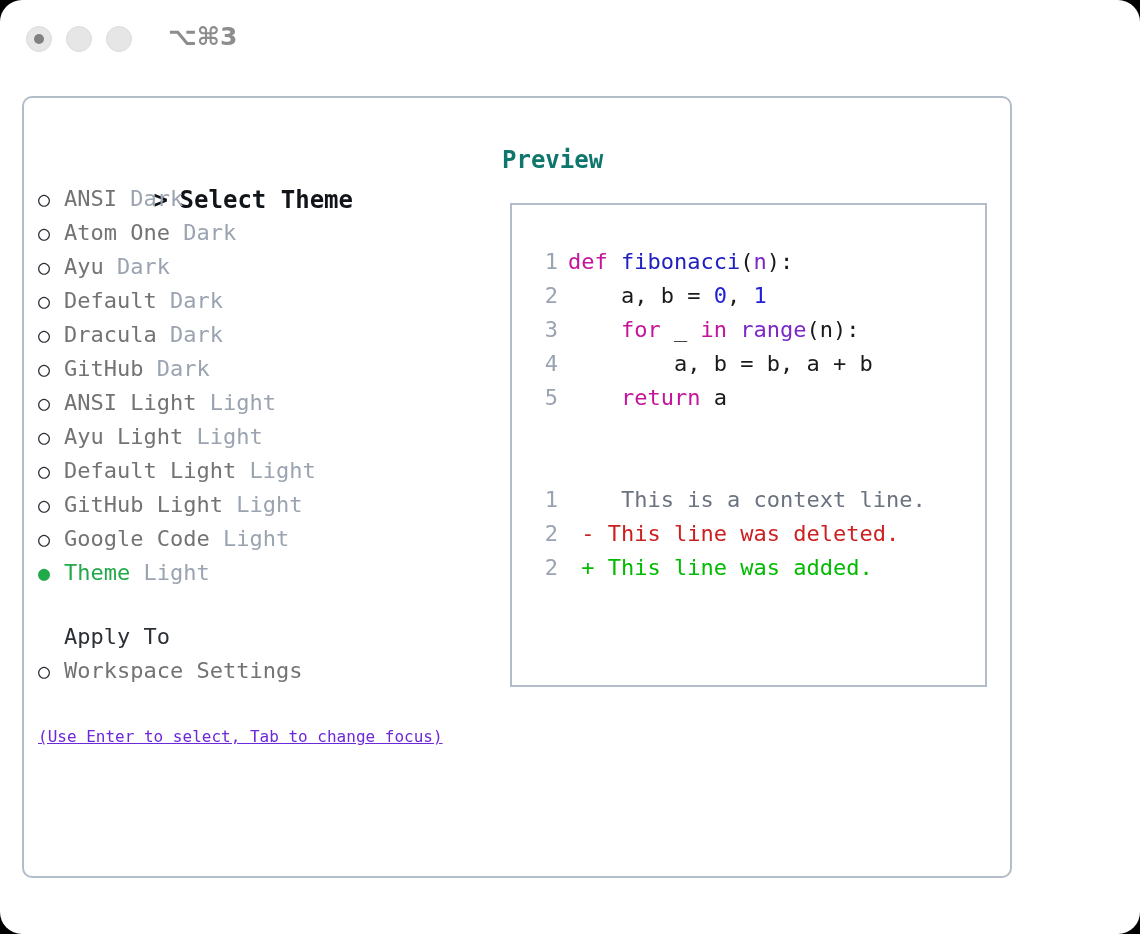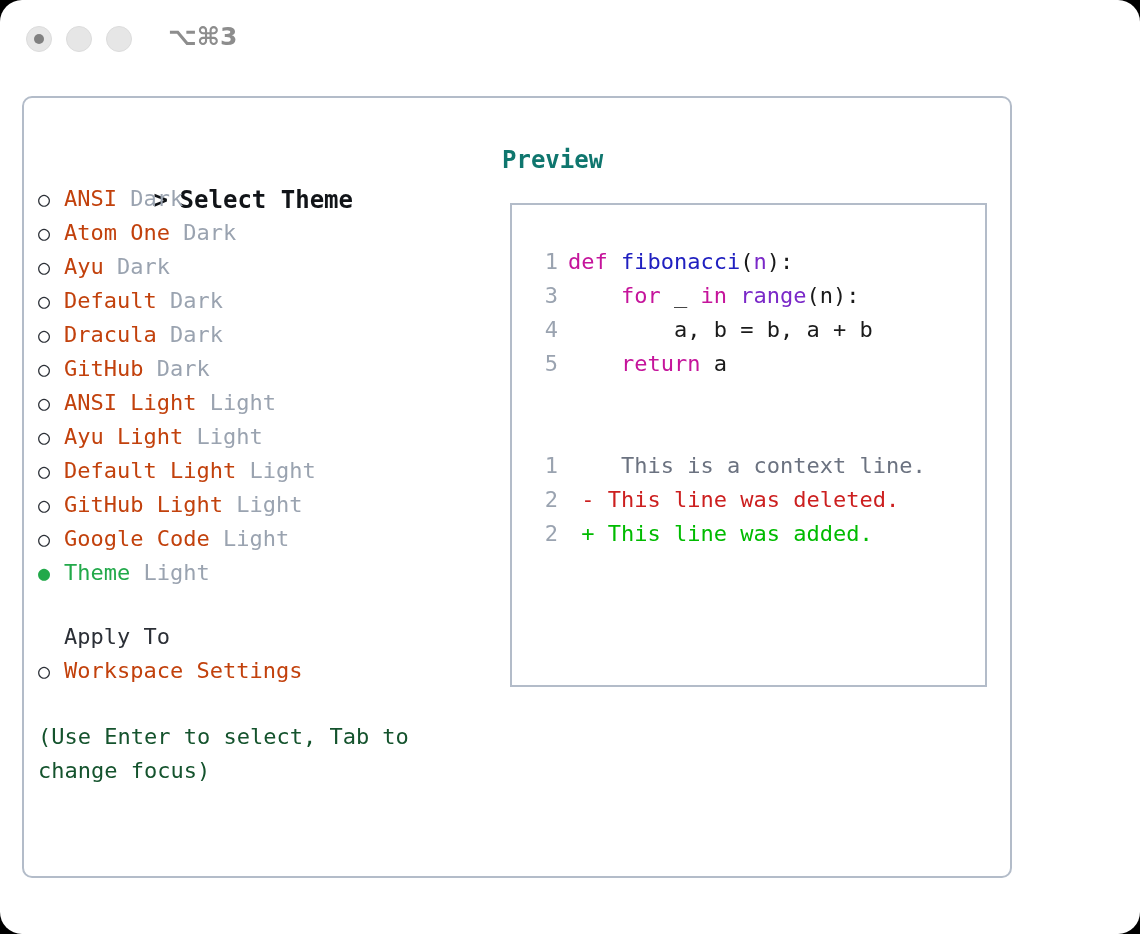--- a/index.html
+++ b/index.html
@@ -93,21 +93,21 @@
     white-space: pre;
     color: #2b2f36;
   }
   .row .marker {
     display: inline-block;
     width: 26px;
     font-size: 20px;
     color: #2b2f36;
   }
   .row .marker.sel { color: #22a94a; }
-  .row .label { color: #c2410c; }
+  .row .label { color: #737373; }
   .row.selected .label { color: #22a94a; }
   .row .variant { color: #9aa3b0; }
 
   #select-theme-header {
     font-size: 24px;
     font-weight: bold;
     color: #111418;
     height: 36px;
     line-height: 36px;
     white-space: pre;
@@ -119,24 +119,25 @@
     color: #2b2f36;
     height: 34px;
     line-height: 34px;
     padding-left: 26px;
     margin-top: 30px;
     white-space: pre;
   }
 
   #hint {
     margin-top: 32px;
-    font-size: 22px;
-    line-height: 34px;
-    color: #14532d;
+    font-size: 16px;
+    line-height: 34px;
+    color: #6d28d9;
     width: 410px;
+    text-decoration: underline;
   }
 
   
   #preview-title {
     position: absolute;
     left: 478px;
     top: 48px;
     font-size: 24px;
     font-weight: bold;
     color: #0f766e;
@@ -227,20 +228,21 @@
 
       <div id="hint">(Use Enter to select, Tab to change focus)</div>
     </div>
 
     <div id="preview-title">Preview</div>
 
     <div id="preview-box">
       <div id="code-area">
         <div id="code-lines">
             <div class="code-line"><span class="lineno">1</span><span class="tok-kw">def</span><span class="tok-plain"> </span><span class="tok-fn">fibonacci</span><span class="tok-plain">(</span><span class="tok-ident">n</span><span class="tok-plain">):</span></div>
+            <div class="code-line"><span class="lineno">2</span><span class="tok-plain">    a, b = </span><span class="tok-num">0</span><span class="tok-plain">, </span><span class="tok-num">1</span></div>
             <div class="code-line"><span class="lineno">3</span><span class="tok-plain">    </span><span class="tok-kw">for</span><span class="tok-plain"> _ </span><span class="tok-kw">in</span><span class="tok-plain"> </span><span class="tok-ident">range</span><span class="tok-plain">(n):</span></div>
             <div class="code-line"><span class="lineno">4</span><span class="tok-plain">        a, b = b, a + b</span></div>
             <div class="code-line"><span class="lineno">5</span><span class="tok-plain">    </span><span class="tok-kw">return</span><span class="tok-plain"> a</span></div>
           </div>
         <div class="blank-line"></div>
         <div class="blank-line"></div>
         <div id="diff-lines">
             <div class="code-line"><span class="lineno">1</span><span class="diff-ctx">  </span><span class="diff-ctx">  This is a context line.</span></div>
             <div class="code-line"><span class="lineno">2</span><span class="diff-del"> -</span><span class="diff-del"> This line was deleted.</span></div>
             <div class="code-line"><span class="lineno">2</span><span class="diff-add"> +</span><span class="diff-add"> This line was added.</span></div>

